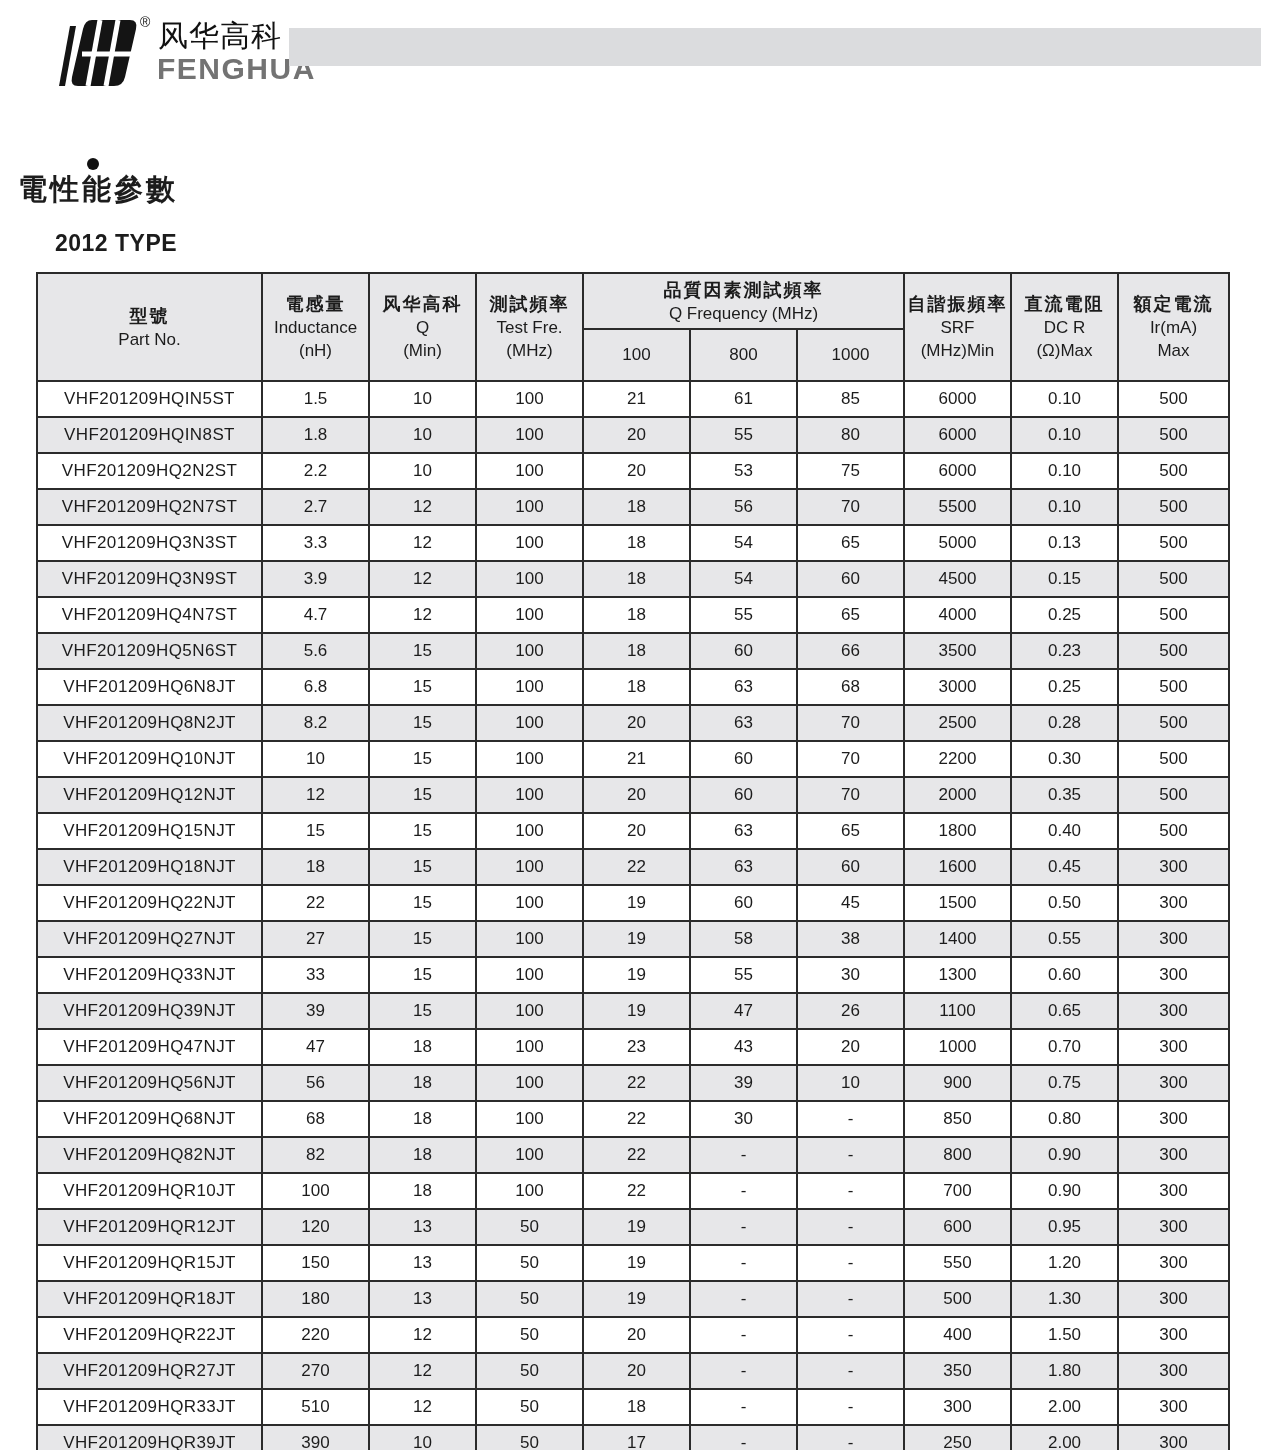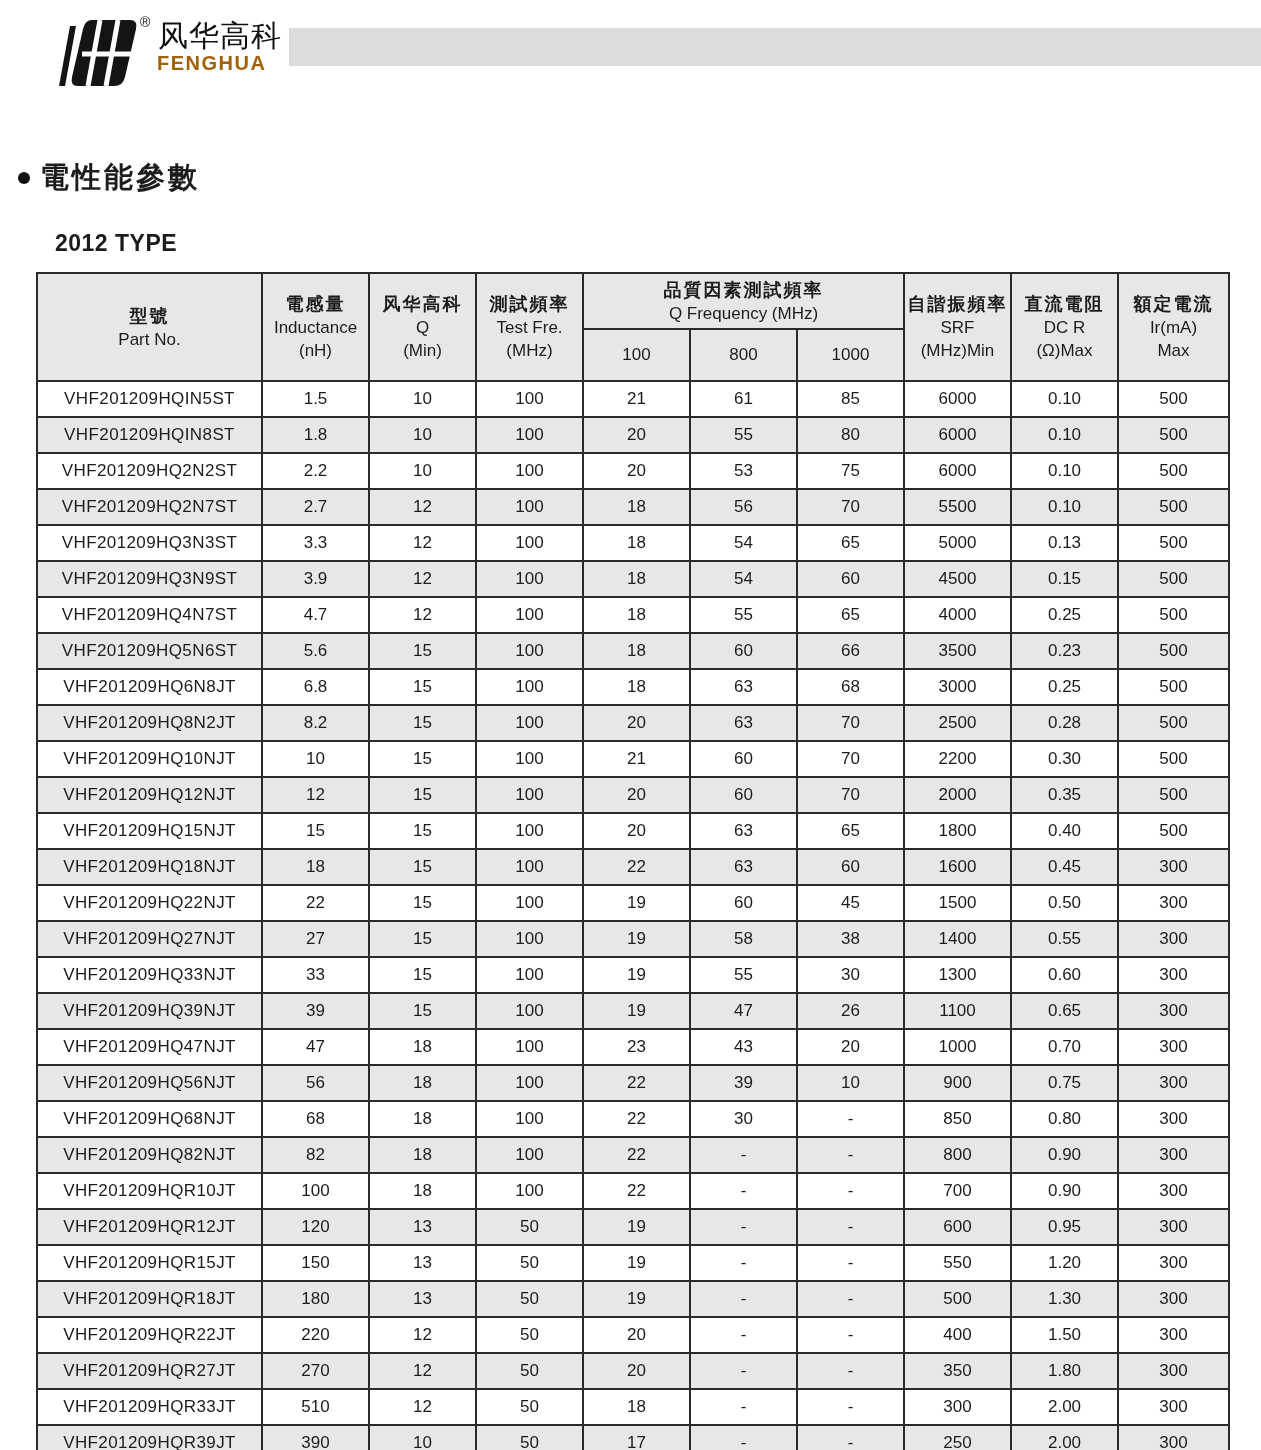--- a/index.html
+++ b/index.html
@@ -5,24 +5,24 @@
   html,body{margin:0;padding:0;}
   body{
     width:1261px;height:1450px;position:relative;background:#ffffff;
     font-family:"Liberation Sans","DejaVu Sans",sans-serif;color:#1c1c1c;
     overflow:hidden;
   }
   
   .logo-mark{position:absolute;left:58px;top:18px;width:84px;height:70px;}
   .reg-mark{position:absolute;left:140px;top:14px;font-size:14px;color:#111;}
   .brand-cn{position:absolute;left:158px;top:16px;font-size:30px;font-weight:normal;letter-spacing:1px;color:#111;}
-  .brand-en{position:absolute;left:157px;top:52px;font-size:20px;font-weight:bold;letter-spacing:1.5px;color:#a16207;}
+  .brand-en{position:absolute;left:157px;top:52px;font-size:30px;font-weight:bold;letter-spacing:1.5px;color:#737373;}
   .banner-bar{position:absolute;left:289px;top:28px;width:972px;height:38px;background:#dbdcde;}
   
-  .section-title{position:absolute;left:18px;top:158px;display:flex;align-items:center;white-space:nowrap;}
+  .section-title{position:absolute;left:18px;top:158px;display:flex;align-items:center;white-space:nowrap;flex-direction:column;}
   .bullet{width:12px;height:12px;border-radius:50%;background:#111;margin-right:10px;flex:0 0 auto;}
   .title-cn{font-size:29px;font-weight:bold;letter-spacing:3px;}
   .title-en{font-size:29px;letter-spacing:0.5px;margin-left:8px;}
   .subtitle{position:absolute;left:55px;top:230px;font-size:23px;font-weight:bold;letter-spacing:0.5px;}
   
   table.spec{
     position:absolute;left:36px;top:272px;width:1192px;
     border-collapse:collapse;table-layout:fixed;
   }
   table.spec th,table.spec td{

